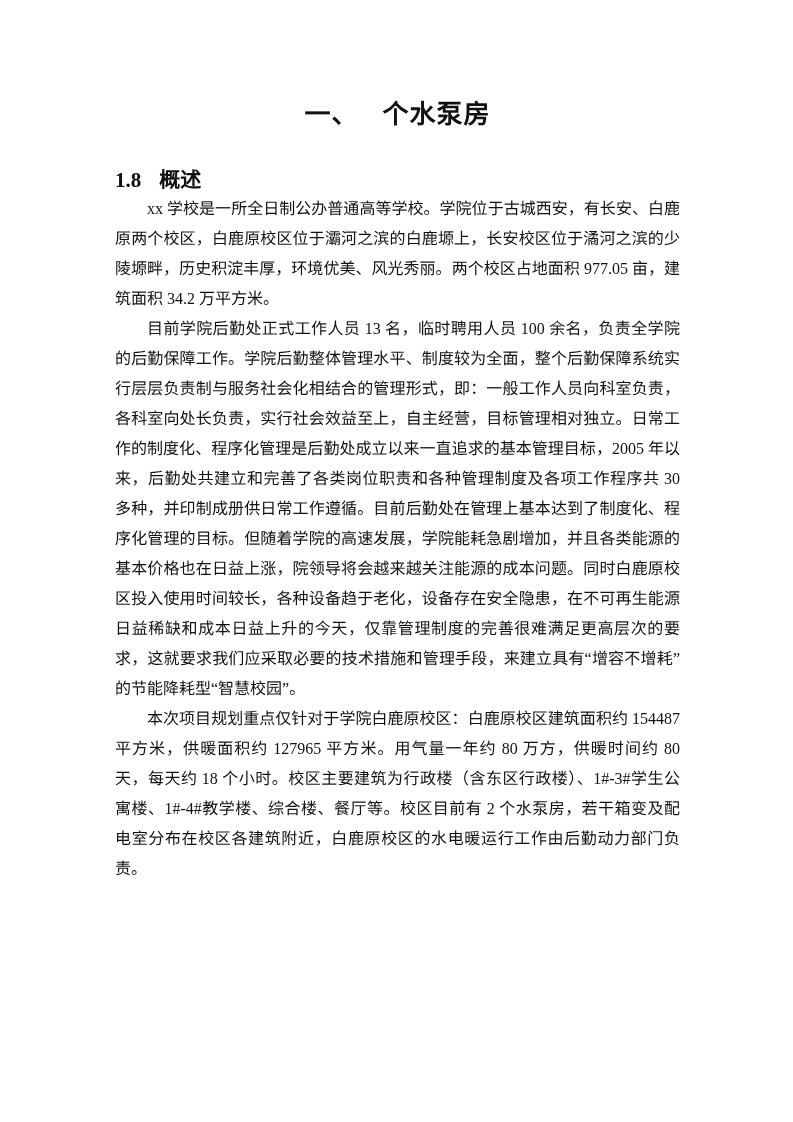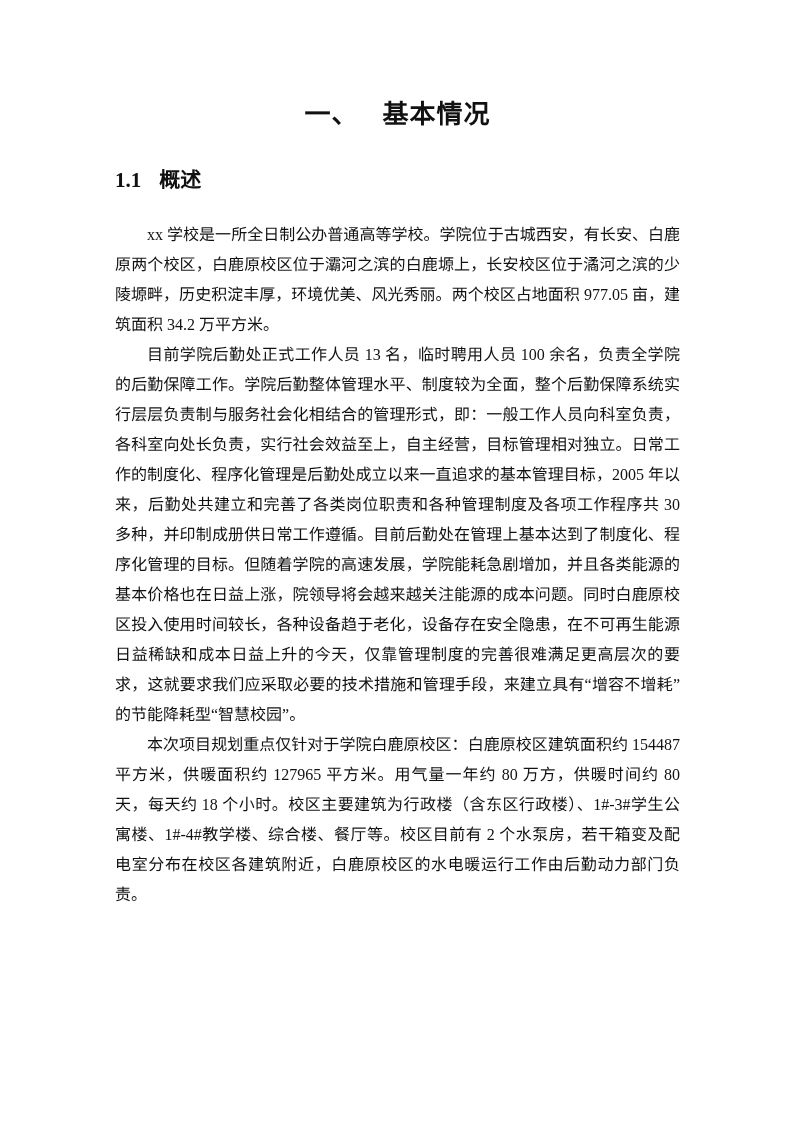--- a/index.html
+++ b/index.html
@@ -35,43 +35,42 @@
     margin: 32px 0 0 0;
     font-size: 21px;
     font-weight: bold;
     line-height: 28px;
     white-space: nowrap;
   }
   .doc-heading .heading-number {
     margin-right: 18px;
   }
   .doc-body {
-    margin-top: 26px;
   }
   .doc-body p {
     margin: 0;
     font-size: 16px;
     line-height: 30px;
     text-align: justify;
     text-justify: inter-ideograph;
     text-indent: 2em;
     word-break: break-word;
   }
 </style>
 </head>
 <body>
 
 <div class="page">
 
   <h1 class="doc-title">
-    <span class="title-number">一、</span><span>基本情况</span>
+    <span class="title-number">一、</span><span>个水泵房</span>
   </h1>
 
   <h2 class="doc-heading">
-    <span class="heading-number">1.1</span><span>概述</span>
+    <span class="heading-number">1.8</span><span>概述</span>
   </h2>
 
   <div class="doc-body">
     <p>xx 学校是一所全日制公办普通高等学校。学院位于古城西安，有长安、白鹿原两个校区，白鹿原校区位于灞河之滨的白鹿塬上，长安校区位于潏河之滨的少陵塬畔，历史积淀丰厚，环境优美、风光秀丽。两个校区占地面积 977.05 亩，建筑面积 34.2 万平方米。</p>
     <p>目前学院后勤处正式工作人员 13 名，临时聘用人员 100 余名，负责全学院的后勤保障工作。学院后勤整体管理水平、制度较为全面，整个后勤保障系统实行层层负责制与服务社会化相结合的管理形式，即：一般工作人员向科室负责，各科室向处长负责，实行社会效益至上，自主经营，目标管理相对独立。日常工作的制度化、程序化管理是后勤处成立以来一直追求的基本管理目标，2005 年以来，后勤处共建立和完善了各类岗位职责和各种管理制度及各项工作程序共 30 多种，并印制成册供日常工作遵循。目前后勤处在管理上基本达到了制度化、程序化管理的目标。但随着学院的高速发展，学院能耗急剧增加，并且各类能源的基本价格也在日益上涨，院领导将会越来越关注能源的成本问题。同时白鹿原校区投入使用时间较长，各种设备趋于老化，设备存在安全隐患，在不可再生能源日益稀缺和成本日益上升的今天，仅靠管理制度的完善很难满足更高层次的要求，这就要求我们应采取必要的技术措施和管理手段，来建立具有“增容不增耗”的节能降耗型“智慧校园”。</p>
     <p>本次项目规划重点仅针对于学院白鹿原校区：白鹿原校区建筑面积约 154487 平方米，供暖面积约 127965 平方米。用气量一年约 80 万方，供暖时间约 80 天，每天约 18 个小时。校区主要建筑为行政楼（含东区行政楼）、1#-3#学生公寓楼、1#-4#教学楼、综合楼、餐厅等。校区目前有 2 个水泵房，若干箱变及配电室分布在校区各建筑附近，白鹿原校区的水电暖运行工作由后勤动力部门负责。</p>
   </div>
 
 </div>
 

